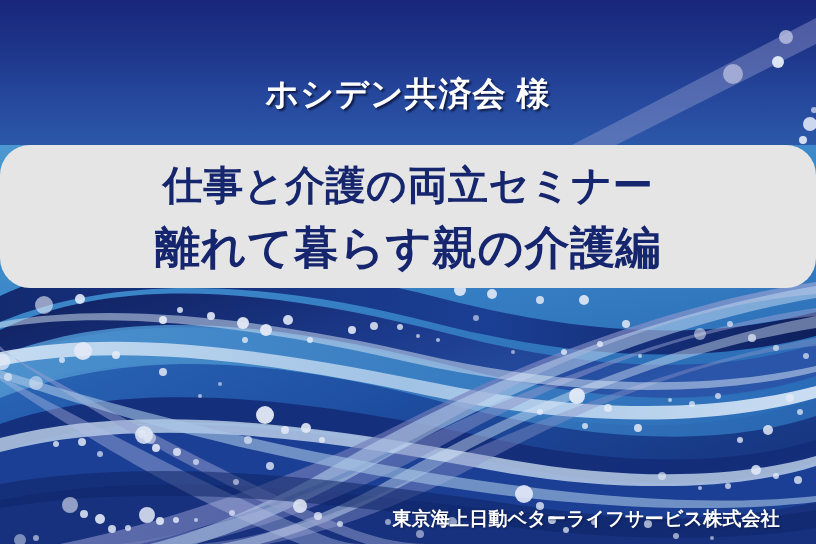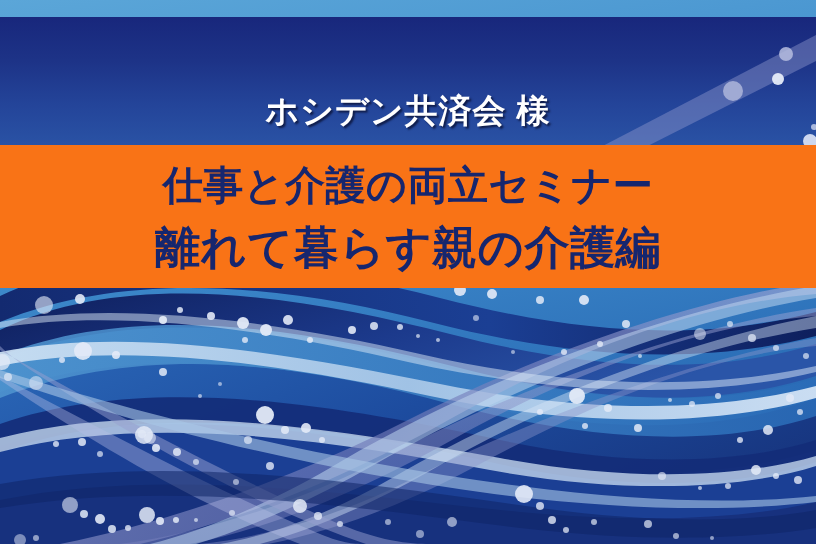--- a/index.html
+++ b/index.html
@@ -23,21 +23,21 @@
     position: absolute;
     left: 0; top: 0;
     width: 816px;
     height: 544px;
     display: block;
   }
 
   
   #top-banner {
     position: absolute;
-    left: 0; top: 17px;
+    left: 0; top: 0;
     width: 816px;
     height: 145px;
     background: linear-gradient(180deg, #18277c 0%, #1d3387 30%, #24459a 62%, #2c58a9 100%);
     overflow: hidden;
   }
   #banner-diag-art {
     position: absolute;
     right: 0; top: 0;
     width: 260px;
     height: 145px;
@@ -57,21 +57,22 @@
     white-space: nowrap;
   }
 
   
   #title-band {
     position: absolute;
     left: 0;
     top: 145px;
     width: 816px;
     height: 143px;
-    background: #f97316;
+    background: #e5e5e5;
+    border-radius: 30px;
   }
   #seminar-title {
     position: absolute;
     left: 0;
     top: 20px;
     width: 816px;
     text-align: center;
     color: #16266e;
     font-size: 40px;
     font-weight: 700;
@@ -317,14 +318,15 @@
       <circle cx="258" cy="110" r="3" fill="#cdd4ec" opacity="0.8"></circle>
     </svg>
     <div id="banner-title">ホシデン共済会 様</div>
   </div>
 
   <div id="title-band">
     <div id="seminar-title">仕事と介護の両立セミナー</div>
     <div id="seminar-subtitle">離れて暮らす親の介護編</div>
   </div>
 
+  <div id="company-name">東京海上日動ベターライフサービス株式会社</div>
 
 </div>
 
 </body></html>

